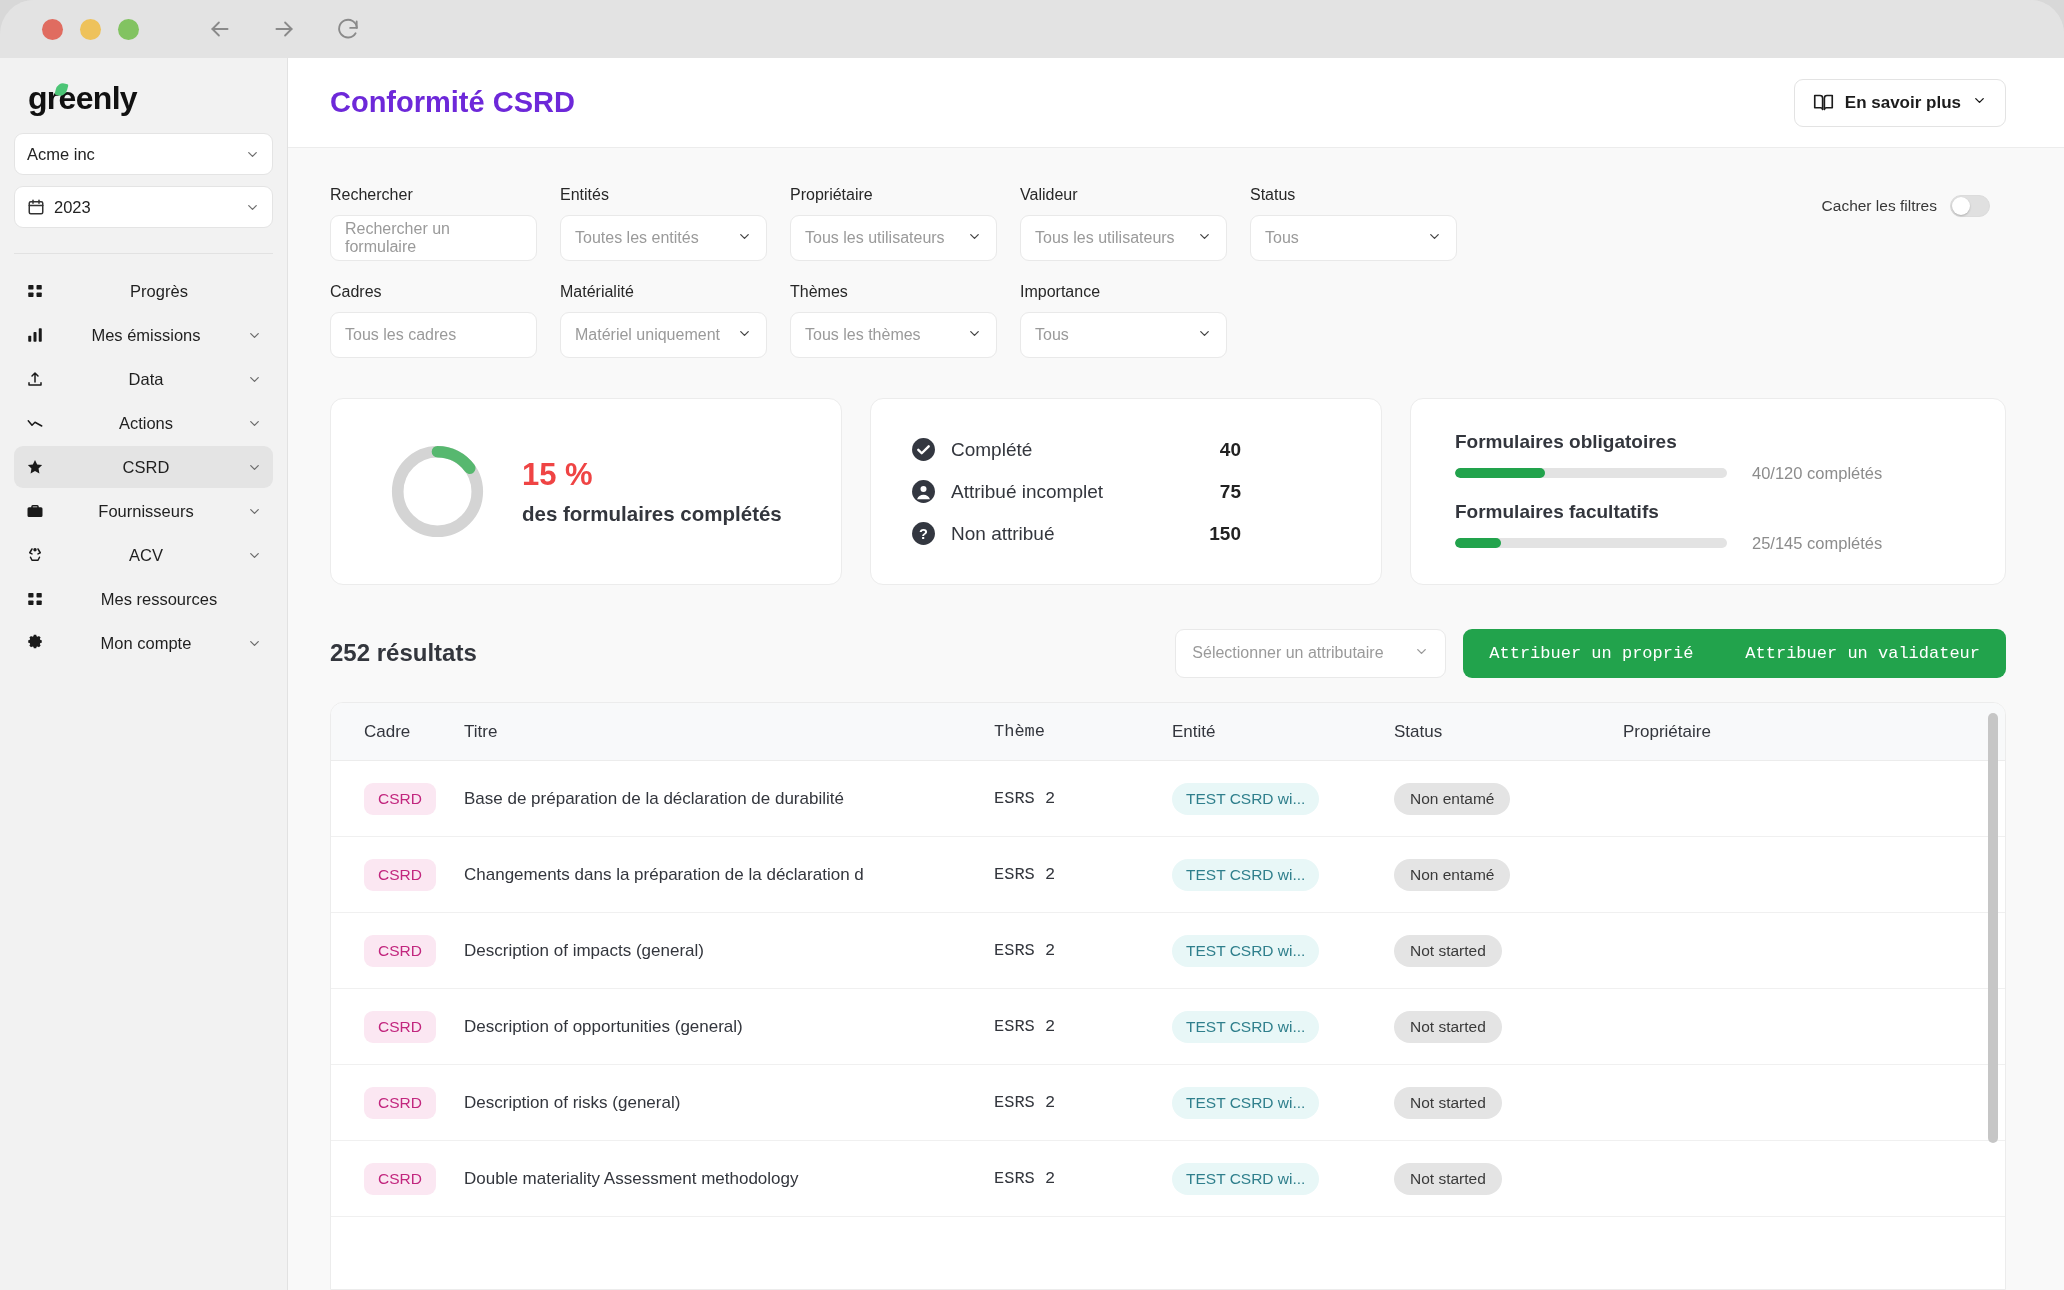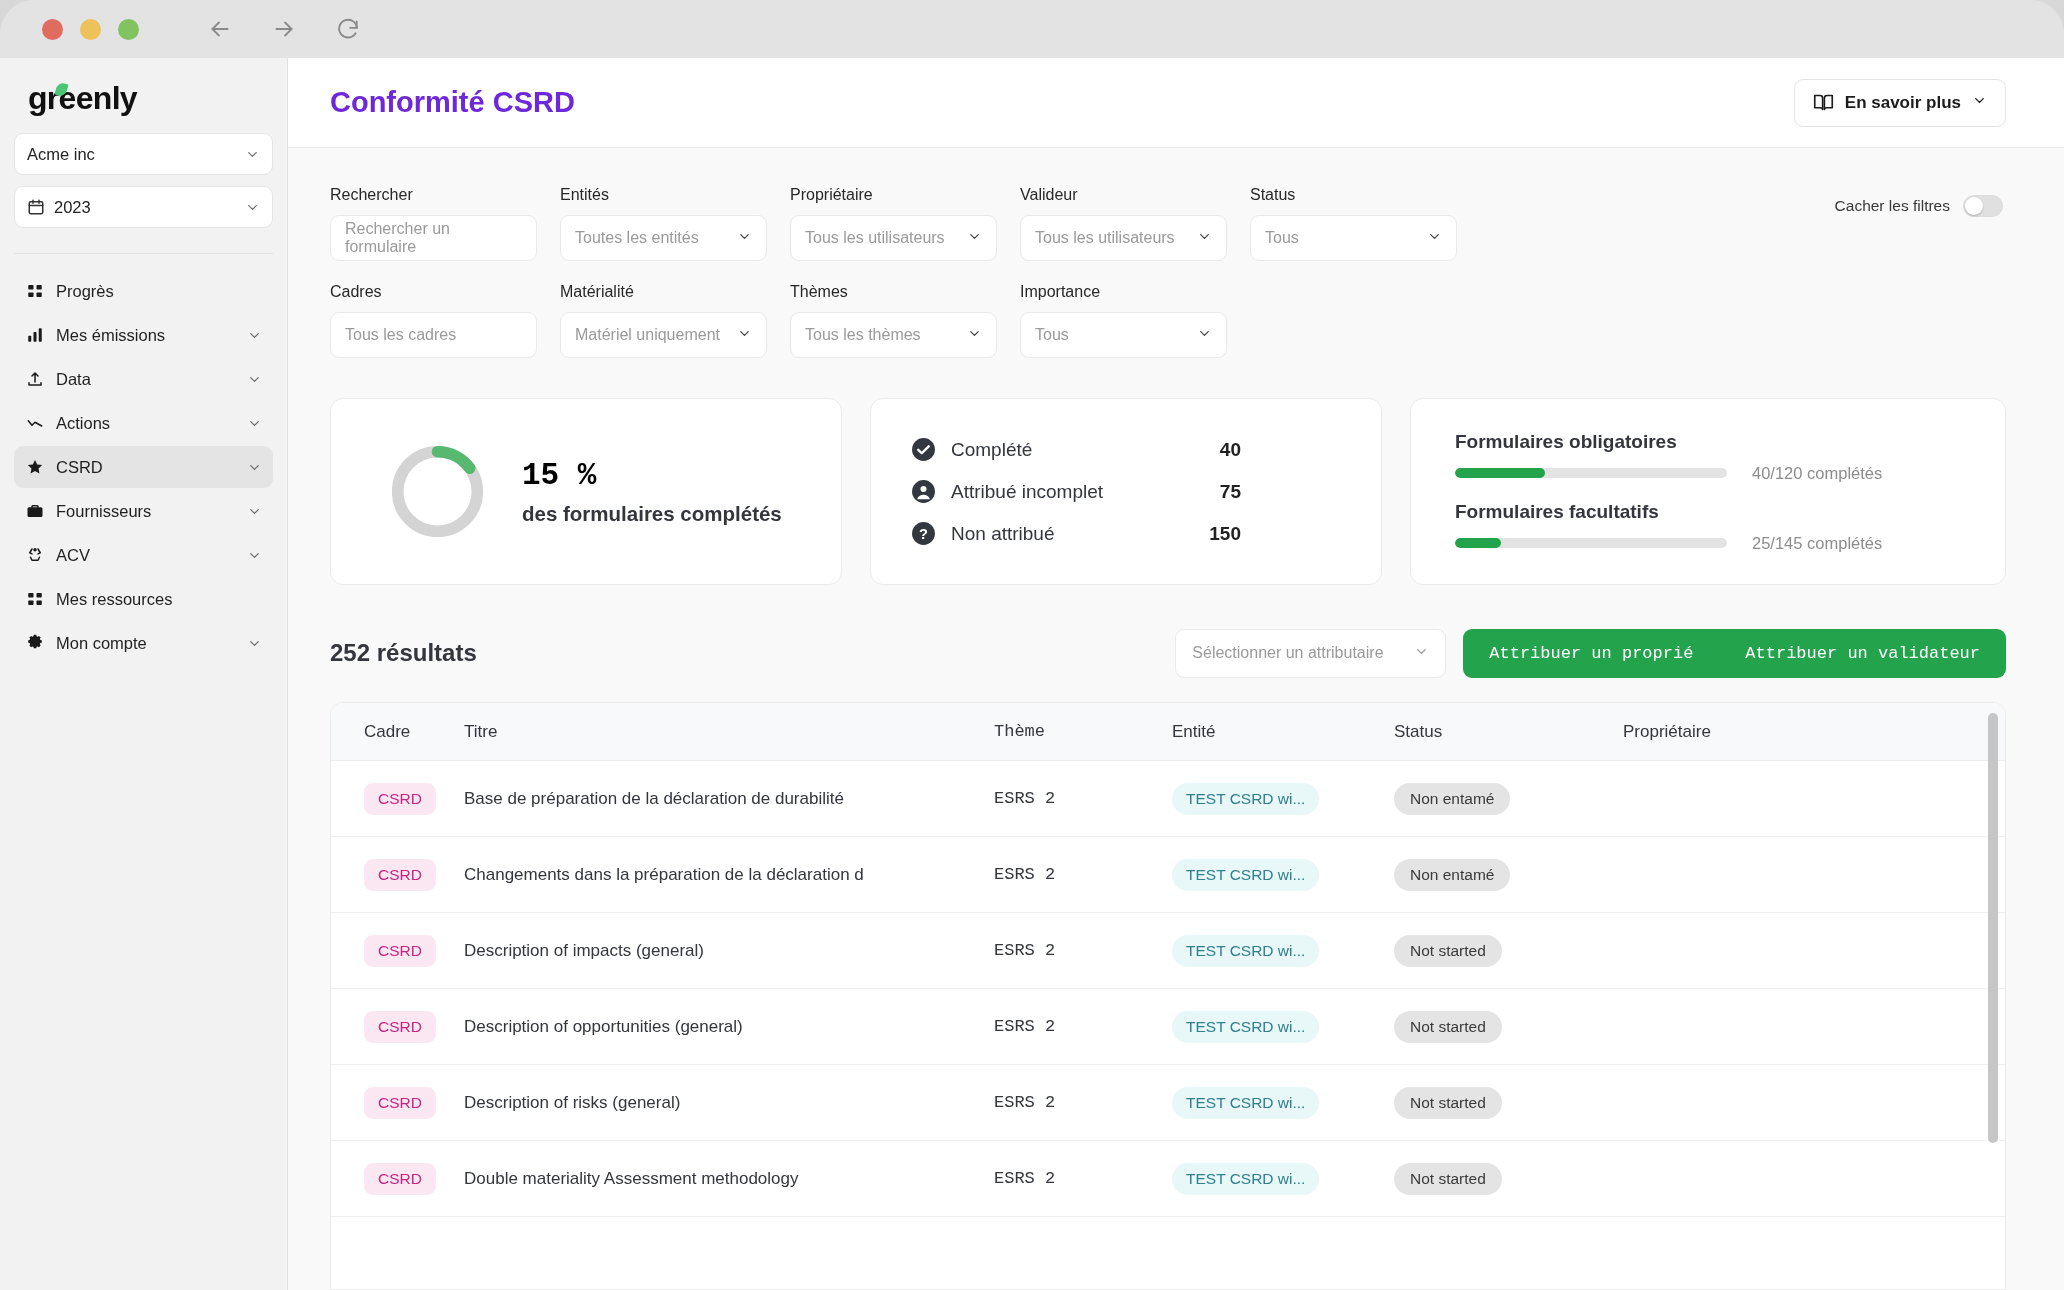--- a/index.html
+++ b/index.html
@@ -73,21 +73,21 @@
   .sb-divider { height: 1px; background: #e2e2e2; margin: 14px 0 16px 0; }
   .nav { display: flex; flex-direction: column; gap: 2px; }
   .nav-item {
     height: 42px; display: flex; align-items: center;
     padding: 0 11px; border-radius: 9px; gap: 11px;
     font-size: 16.5px; color: #1f1f1f;
   }
   .nav-item.active { background: #e4e4e4; }
   .nav-item .ico { width: 20px; height: 20px; display: flex; align-items: center; justify-content: center; color: #1a1a1a; flex-shrink: 0; }
   .nav-item .ico svg { width: 18px; height: 18px; }
-  .nav-item .lbl { flex: 1; }
+  .nav-item .lbl { flex: 1; text-align: center; }
   .nav-item .chev { color: #6b6b6b; display: flex; }
   .chev svg { width: 15px; height: 15px; }
   .sidebar-bottom { margin-top: auto; padding-bottom: 22px; }
   .sb-bottom-divider { height: 1px; background: #e2e2e2; margin-bottom: 26px; }
   .logout-btn {
     height: 44px; background: #fff; border: 1px solid #e4e4e4;
     border-radius: 9px; display: flex; align-items: center; justify-content: center;
     font-size: 16.5px; font-weight: 700; color: #2b2b2b;
   }
 
@@ -120,21 +120,21 @@
   .filter-col { width: 207px; }
   .filter-label { font-size: 16px; color: #272727; margin-bottom: 11px; }
   .filter-field {
     height: 46px; background: #fff; border: 1px solid #e9e9e9;
     border-radius: 9px; display: flex; align-items: center;
     padding: 0 14px; font-size: 16px; color: #9a9a9a;
   }
   .filter-field .fv { flex: 1; }
   .filter-field .chev { color: #444; }
   .hide-filters {
-    position: absolute; right: 3px; top: 9px;
+    position: absolute; right: 16px; top: 9px;
     display: flex; align-items: center; gap: 13px;
     font-size: 15.5px; color: #383838;
   }
   .toggle {
     width: 40px; height: 22px; border-radius: 11px;
     background: #e0e0e0; position: relative; flex-shrink: 0;
     border: 1px solid #dcdcdc;
   }
   .toggle .knob {
     position: absolute; left: 1px; top: 1px;
@@ -144,21 +144,21 @@
 
   
   .cards { display: flex; gap: 28px; margin-top: 18px; }
   .card {
     background: #fff; border: 1px solid #ececec; border-radius: 13px;
     height: 187px; display: flex; align-items: center;
   }
   .card-donut { flex: 0 0 512px; padding-left: 58px; gap: 36px; }
   .donut { width: 97px; height: 97px; position: relative; flex-shrink: 0; }
   .donut svg { width: 97px; height: 97px; transform: rotate(-90deg); }
-  .donut-text .pct { font-size: 31px; font-weight: 700; color: #000000; margin-bottom: 9px; font-family: Liberation Mono, monospace; }
+  .donut-text .pct { font-size: 31px; font-weight: 700; color: #ef4444; margin-bottom: 9px; }
   .donut-text .sub { font-size: 20.5px; font-weight: 700; color: #33363d; }
 
   .card-stats { flex: 0 0 512px; padding-left: 40px; }
   .stat-list { display: flex; flex-direction: column; gap: 17px; width: 100%; padding-right: 140px; }
   .stat-row { display: flex; align-items: center; gap: 15px; }
   .stat-row .sico { width: 25px; height: 25px; flex-shrink: 0; display: flex; }
   .stat-row .slbl { flex: 1; font-size: 19px; color: #33363d; }
   .stat-row .sval { font-size: 19px; font-weight: 700; color: #222; }
 
   .card-progress { flex: 1; padding-left: 44px; flex-direction: column; align-items: stretch; justify-content: center; gap: 18px; }

